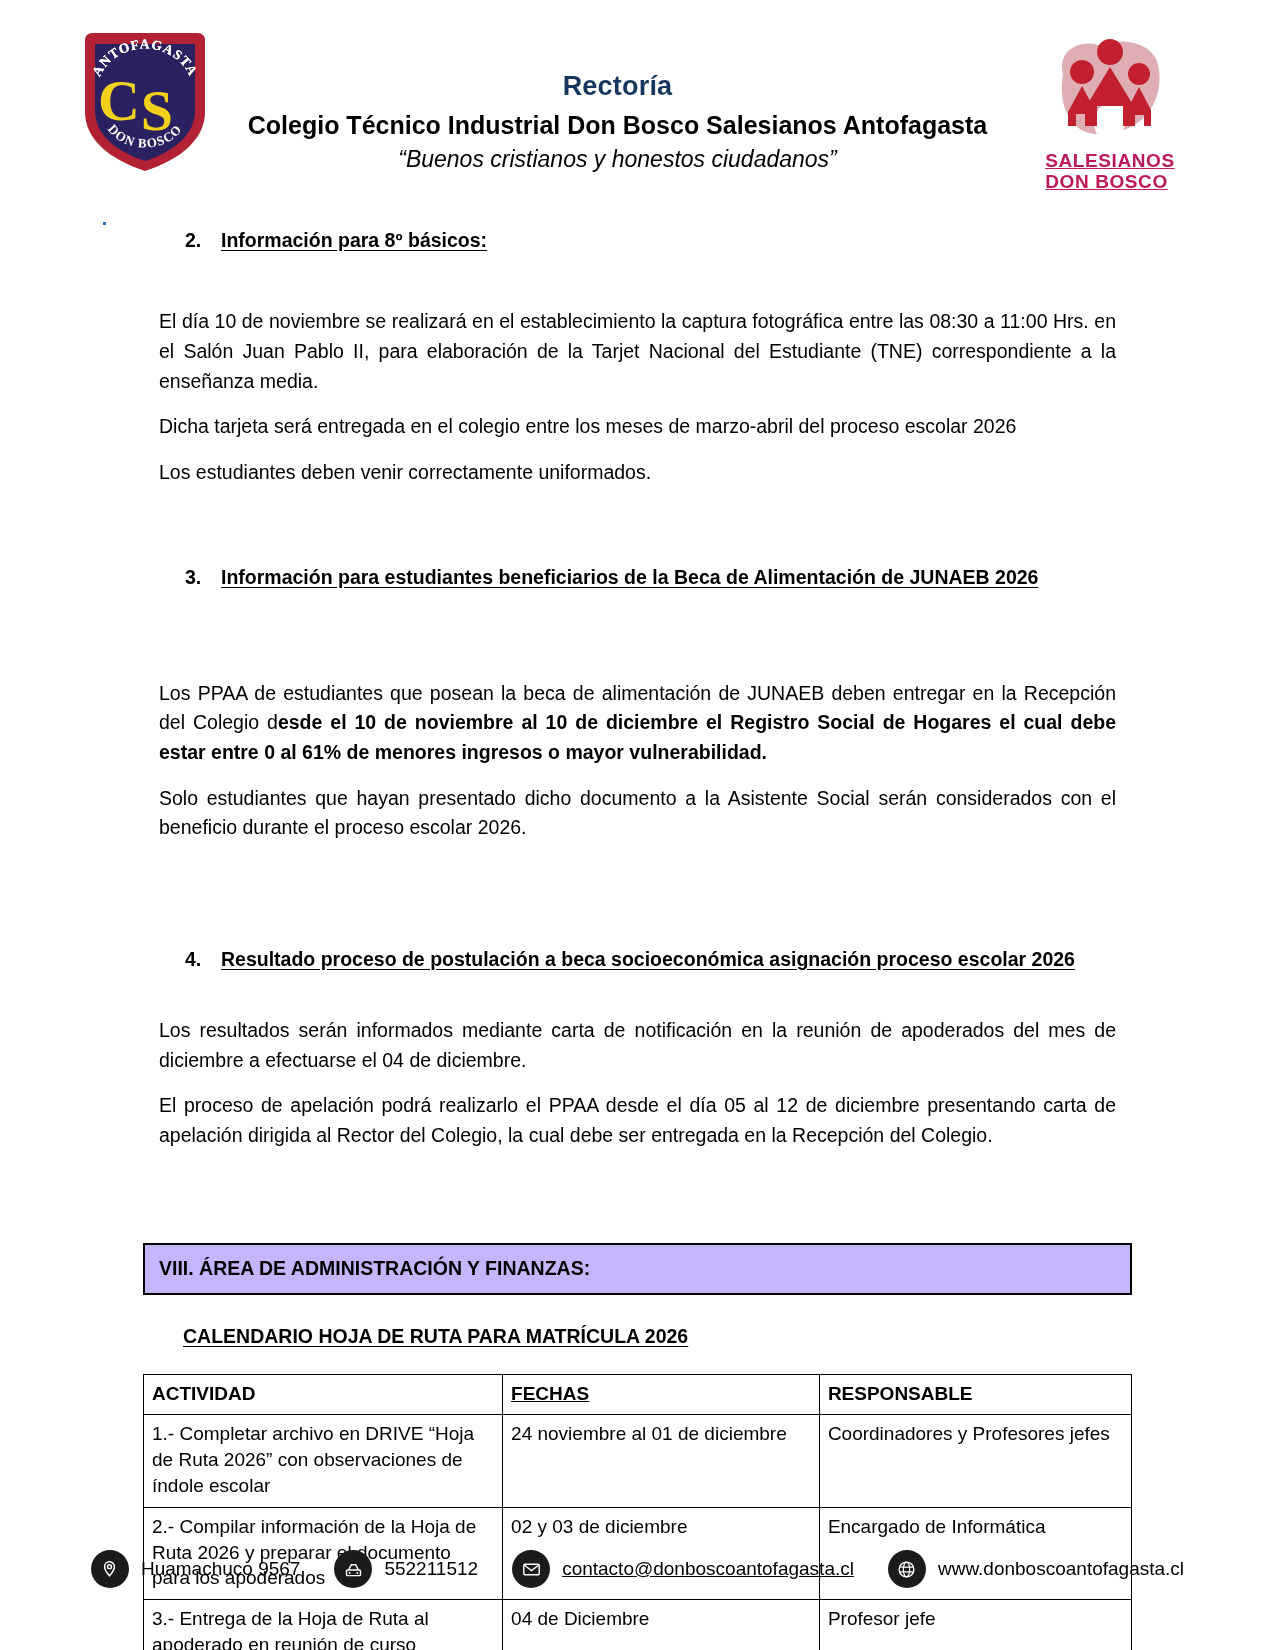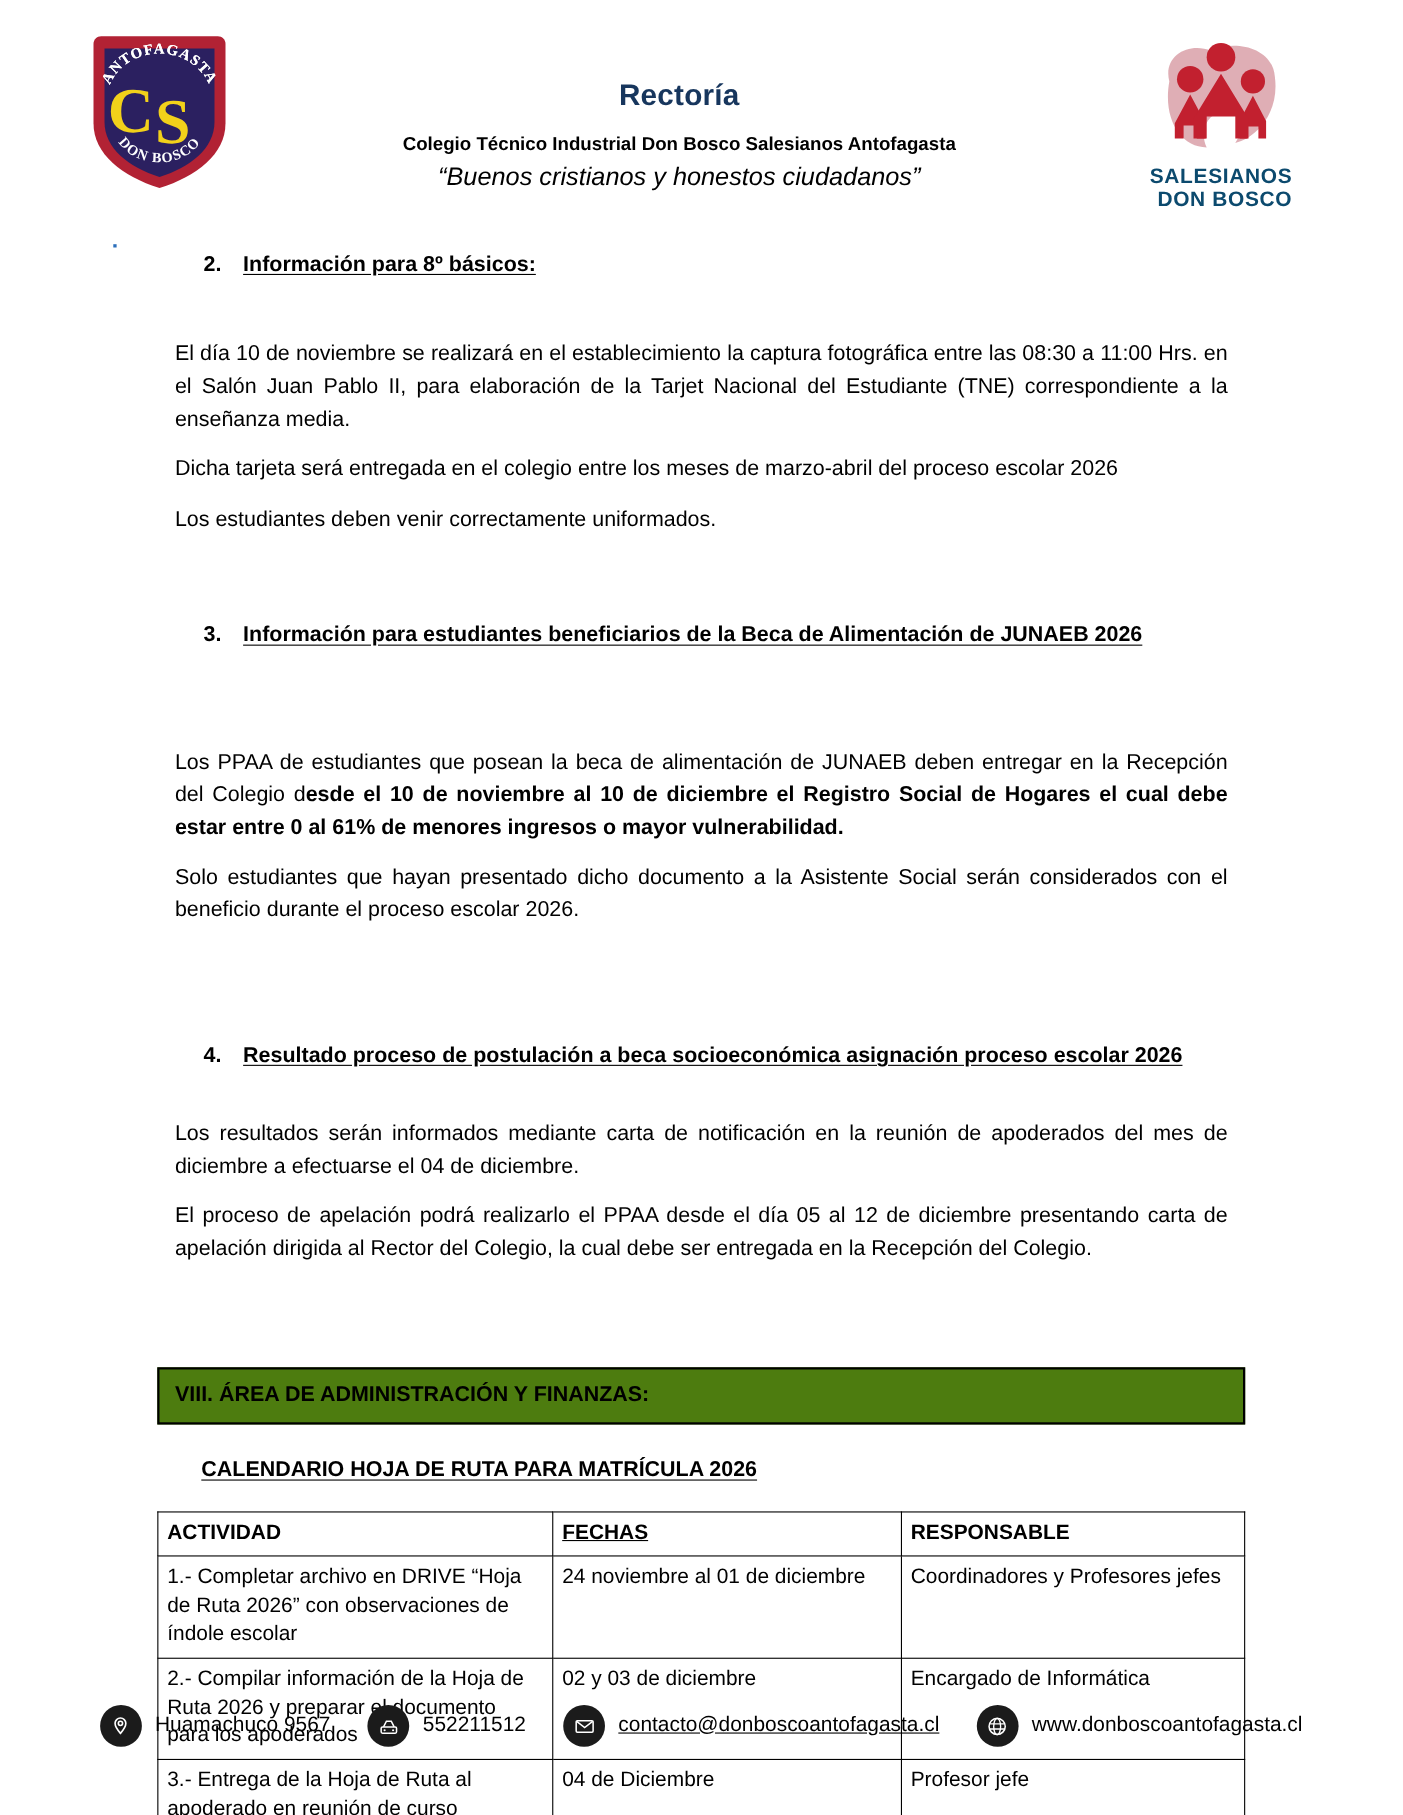--- a/index.html
+++ b/index.html
@@ -57,49 +57,50 @@
     color: #17365d;
     font-weight: bold;
     font-size: 27px;
     letter-spacing: 0.2px;
     line-height: 1.25;
     text-align: center;
   }
   .hdr-line2 {
     color: #000000;
     font-weight: bold;
-    font-size: 17px;
+    font-size: 25px;
     line-height: 1.3;
-    margin-top: 16px;
+    margin-top: 5px;
   }
   .hdr-line3 {
     color: #000000;
     font-style: italic;
     font-size: 23px;
     line-height: 1.35;
     margin-top: 3px;
   }
 
   .sal-wrap {
     width: 190px;
     flex: 0 0 190px;
     display: flex;
     flex-direction: column;
     align-items: center;
     padding-top: 8px;
   }
   .sal-mark { width: 150px; height: 118px; }
   .sal-text {
-    color: #0c4a6e;
+    color: #be185d;
     font-weight: bold;
     font-size: 19px;
     line-height: 1.12;
-    text-align: right;
+    text-align: left;
     letter-spacing: 0.6px;
     margin-top: 2px;
+    text-decoration: underline;
   }
 
   
   .content {
     position: relative;
     padding: 0 143px 0 143px;
     box-sizing: border-box;
   }
   .tiny-dot {
     position: absolute;
@@ -139,21 +140,21 @@
   .sp-16 { height: 16px; }
   .sp-26 { height: 26px; }
   .sp-30 { height: 30px; }
   .sp-36 { height: 36px; }
   .sp-60 { height: 60px; }
   .sp-70 { height: 70px; }
 
   
   .banner {
     border: 2px solid #000000;
-    background: #4d7c0f;
+    background: #c4b5fd;
     height: 52px;
     display: flex;
     align-items: center;
     padding-left: 14px;
     box-sizing: border-box;
     font-size: 19.5px;
     font-weight: bold;
   }
 
   .sub-underline {

